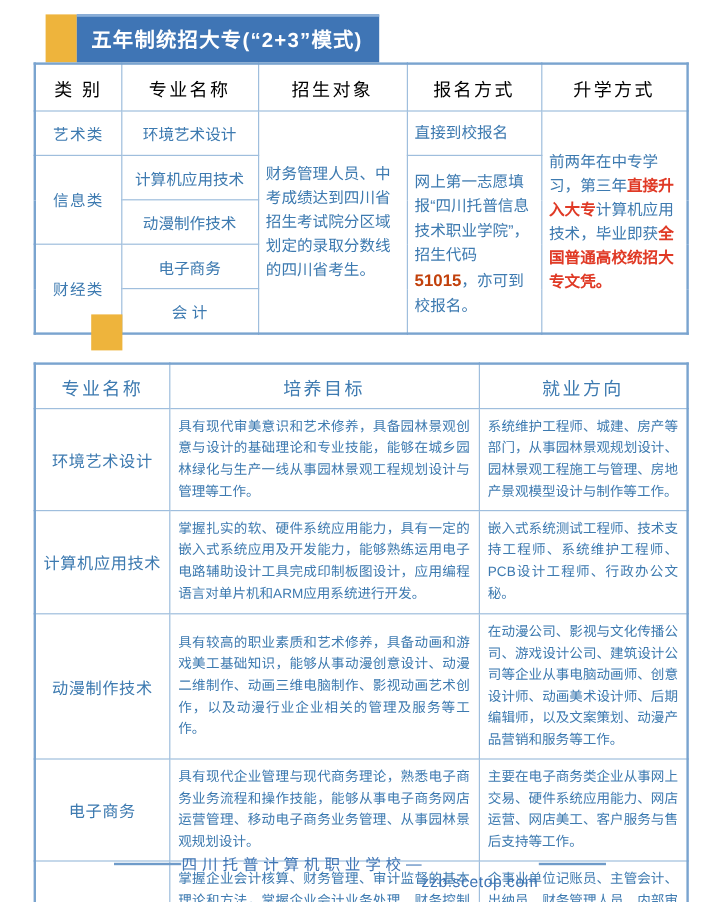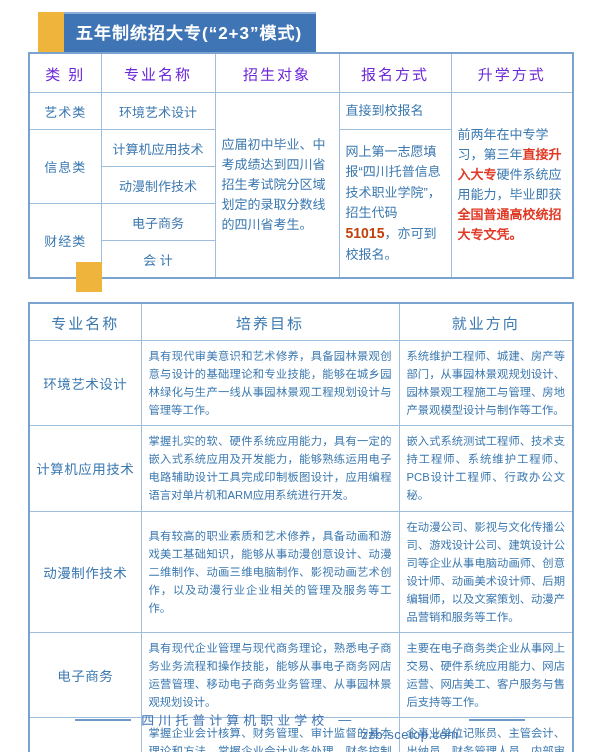--- a/index.html
+++ b/index.html
@@ -75,21 +75,21 @@
   table.t1 {
     width: 544px;
     border: 2px solid #7aa4cf;
   }
   table.t1 th {
     height: 36px;
     font-size: 15px;
     font-weight: normal;
     letter-spacing: 2px;
     text-align: center;
-    color: #6d28d9;
+    color: #000000;
   }
   table.t1 td {
     font-size: 13px;
     padding: 4px 6px;
   }
   td.cat {
     text-align: center;
     font-size: 14px;
     letter-spacing: 1px;
     margin-left: 17px;
@@ -151,21 +151,20 @@
 
   
   .footer {
     position: absolute;
     left: 0;
     bottom: 10px;
     width: 600px;
     display: flex;
     align-items: center;
     justify-content: center;
-    gap: 10px;
   }
   .foot-rule {
     height: 2px;
     background: #6f9bc9;
     width: 56px;
     flex: 0 0 56px;
   }
   .foot-school {
     font-size: 13px;
     letter-spacing: 4px;
@@ -209,24 +208,24 @@
           <th>专业名称</th>
           <th>招生对象</th>
           <th>报名方式</th>
           <th>升学方式</th>
         </tr>
       </thead>
       <tbody>
         <tr>
           <td class="cat">艺术类</td>
           <td class="major">环境艺术设计</td>
-          <td class="para" rowspan="5">应届初中毕业、中考成绩达到四川省招生考试院分区域划定的录取分数线的四川省考生。</td>
+          <td class="para" rowspan="5">财务管理人员、中考成绩达到四川省招生考试院分区域划定的录取分数线的四川省考生。</td>
           <td class="para mid">直接到校报名</td>
           <td class="para" rowspan="5">
-            <span>前两年在中专学习，第三年</span><span class="red">直接升入大专</span><span>硬件系统应用能力，毕业即获</span><span class="red">全国普通高校统招大专文凭。</span>
+            <span>前两年在中专学习，第三年</span><span class="red">直接升入大专</span><span>计算机应用技术，毕业即获</span><span class="red">全国普通高校统招大专文凭。</span>
           </td>
         </tr>
         <tr>
           <td class="cat" rowspan="2">信息类</td>
           <td class="major">计算机应用技术</td>
           <td class="para" rowspan="4">
             <span>网上第一志愿填报“四川托普信息技术职业学院”，招生代码</span><span class="red-num">51015</span><span>，亦可到校报名。</span>
           </td>
         </tr>
         <tr>

